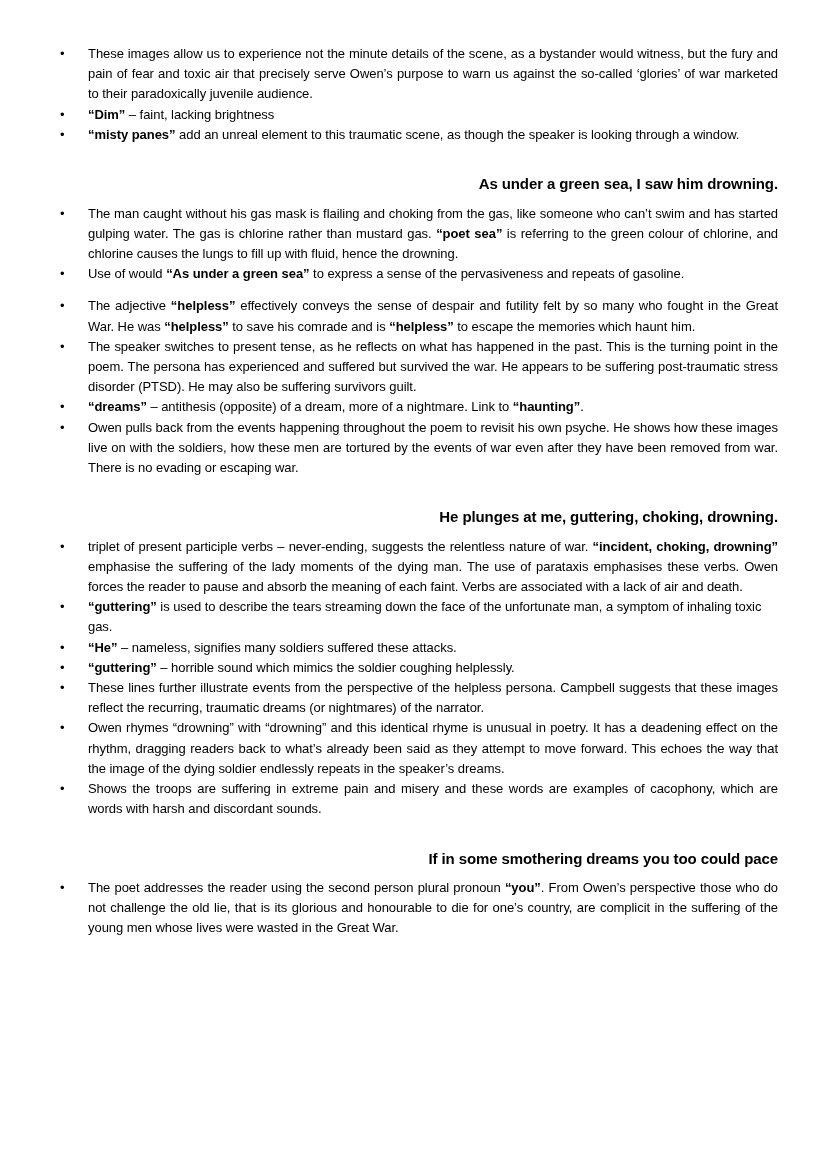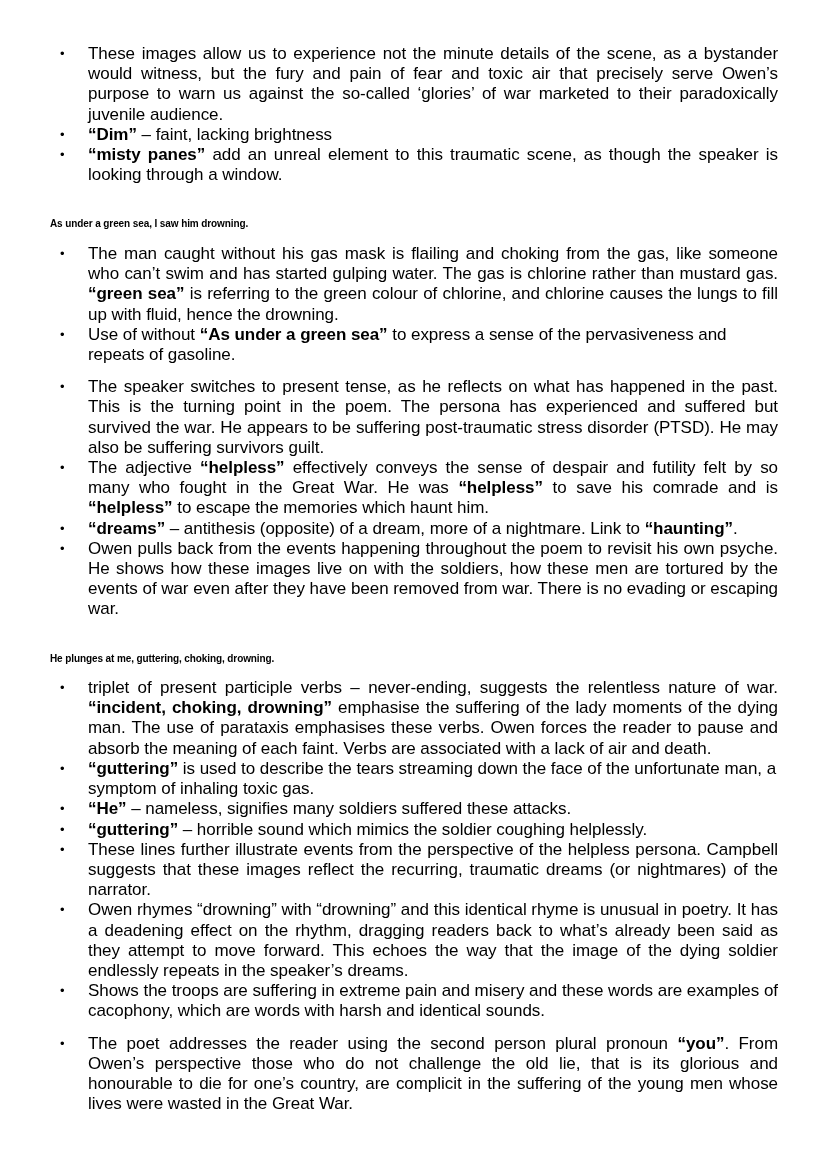--- a/index.html
+++ b/index.html
@@ -22,41 +22,41 @@
     box-sizing: border-box;
     padding: 44px 50px 0 50px;
     overflow: hidden;
   }
   .doc {
     width: 728px;
   }
   
   .heading {
     font-weight: bold;
-    font-size: 10px;
+    font-size: 15px;
     line-height: 19.5px;
     margin: 0 0 0 0;
     padding: 0;
     letter-spacing: -0.1px;
-    text-align: left;
+    text-align: right;
   }
   .heading-block {
     margin-top: 17px;
     margin-bottom: 10px;
   }
   
   ul.bullets {
     list-style: none;
     margin: 0;
     padding: 0;
   }
   ul.bullets > li {
     position: relative;
     padding-left: 38px;
-    font-size: 17px;
+    font-size: 13px;
     line-height: 20.2px;
     text-align: justify;
     text-justify: inter-word;
     margin: 0 0 0 0;
     letter-spacing: -0.05px;
   }
   ul.bullets > li::before {
     content: "\2022";
     position: absolute;
     left: 10px;
@@ -84,39 +84,40 @@
 <div class="page">
   <div class="doc" id="doc-root">
       <ul class="bullets first-block">
         <li><span>These images allow us to experience not the minute details of the scene, as a bystander would witness, but the fury and pain of fear and toxic air that precisely serve Owen’s purpose to warn us against the so-called ‘glories’ of war marketed to their paradoxically juvenile audience.</span></li>
         <li class="nojust"><b>“Dim”</b><span> – faint, lacking brightness</span></li>
         <li><b>“misty panes”</b><span> add an unreal element to this traumatic scene, as though the speaker is looking through a window.</span></li>
       </ul>
       <div class="gap-after-list"></div>
       <p class="heading heading-block">As under a green sea, I saw him drowning.</p>
       <ul class="bullets">
-        <li><span>The man caught without his gas mask is flailing and choking from the gas, like someone who can’t swim and has started gulping water. The gas is chlorine rather than mustard gas. </span><b>“green sea”</b><span> is referring to the green colour of chlorine, and chlorine causes the lungs to fill up with fluid, hence the drowning.</span></li>
-        <li class="nojust"><span>Use of without </span><b>“As under a green sea”</b><span> to express a sense of the pervasiveness and repeats of gasoline.</span></li>
+        <li><span>The man caught without his gas mask is flailing and choking from the gas, like someone who can’t swim and has started gulping water. The gas is chlorine rather than mustard gas. </span><b>“poet sea”</b><span> is referring to the green colour of chlorine, and chlorine causes the lungs to fill up with fluid, hence the drowning.</span></li>
+        <li class="nojust"><span>Use of would </span><b>“As under a green sea”</b><span> to express a sense of the pervasiveness and repeats of gasoline.</span></li>
       </ul>
       <div class="gap-after-list"></div>
       <ul class="bullets">
+        <li><span>The adjective </span><b>“helpless”</b><span> effectively conveys the sense of despair and futility felt by so many who fought in the Great War. He was </span><b>“helpless”</b><span> to save his comrade and is </span><b>“helpless”</b><span> to escape the memories which haunt him.</span></li>
         <li><span>The speaker switches to present tense, as he reflects on what has happened in the past. This is the turning point in the poem. The persona has experienced and suffered but survived the war. He appears to be suffering post-traumatic stress disorder (PTSD). He may also be suffering survivors guilt.</span></li>
-        <li><span>The adjective </span><b>“helpless”</b><span> effectively conveys the sense of despair and futility felt by so many who fought in the Great War. He was </span><b>“helpless”</b><span> to save his comrade and is </span><b>“helpless”</b><span> to escape the memories which haunt him.</span></li>
         <li class="nojust"><b>“dreams”</b><span> – antithesis (opposite) of a dream, more of a nightmare. Link to </span><b>“haunting”</b><span>.</span></li>
         <li><span>Owen pulls back from the events happening throughout the poem to revisit his own psyche. He shows how these images live on with the soldiers, how these men are tortured by the events of war even after they have been removed from war. There is no evading or escaping war.</span></li>
       </ul>
       <div class="gap-after-list"></div>
       <p class="heading heading-block">He plunges at me, guttering, choking, drowning.</p>
       <ul class="bullets">
         <li><span>triplet of present participle verbs – never-ending, suggests the relentless nature of war. </span><b>“incident, choking, drowning”</b><span> emphasise the suffering of the lady moments of the dying man. The use of parataxis emphasises these verbs. Owen forces the reader to pause and absorb the meaning of each faint. Verbs are associated with a lack of air and death.</span></li>
         <li class="nojust"><b>“guttering”</b><span> is used to describe the tears streaming down the face of the unfortunate man, a symptom of inhaling toxic gas.</span></li>
         <li class="nojust"><b>“He”</b><span> – nameless, signifies many soldiers suffered these attacks.</span></li>
         <li class="nojust"><b>“guttering”</b><span> – horrible sound which mimics the soldier coughing helplessly.</span></li>
         <li><span>These lines further illustrate events from the perspective of the helpless persona. Campbell suggests that these images reflect the recurring, traumatic dreams (or nightmares) of the narrator.</span></li>
         <li><span>Owen rhymes “drowning” with “drowning” and this identical rhyme is unusual in poetry. It has a deadening effect on the rhythm, dragging readers back to what’s already been said as they attempt to move forward. This echoes the way that the image of the dying soldier endlessly repeats in the speaker’s dreams.</span></li>
-        <li><span>Shows the troops are suffering in extreme pain and misery and these words are examples of cacophony, which are words with harsh and identical sounds.</span></li>
+        <li><span>Shows the troops are suffering in extreme pain and misery and these words are examples of cacophony, which are words with harsh and discordant sounds.</span></li>
       </ul>
       <div class="gap-after-list"></div>
+      <p class="heading heading-block">If in some smothering dreams you too could pace</p>
       <ul class="bullets">
         <li><span>The poet addresses the reader using the second person plural pronoun </span><b>“you”</b><span>. From Owen’s perspective those who do not challenge the old lie, that is its glorious and honourable to die for one’s country, are complicit in the suffering of the young men whose lives were wasted in the Great War.</span></li>
       </ul>
     </div>
 </div>
 
 </body></html>

